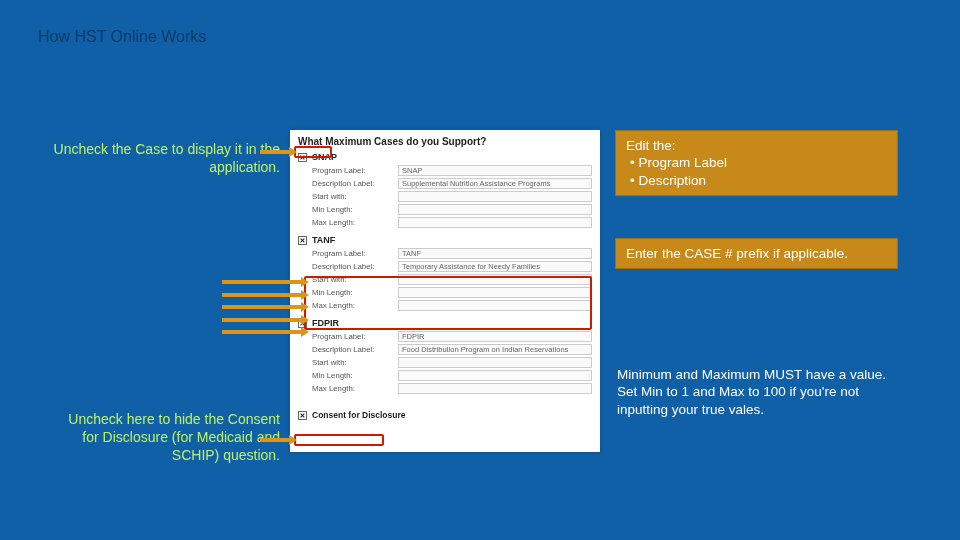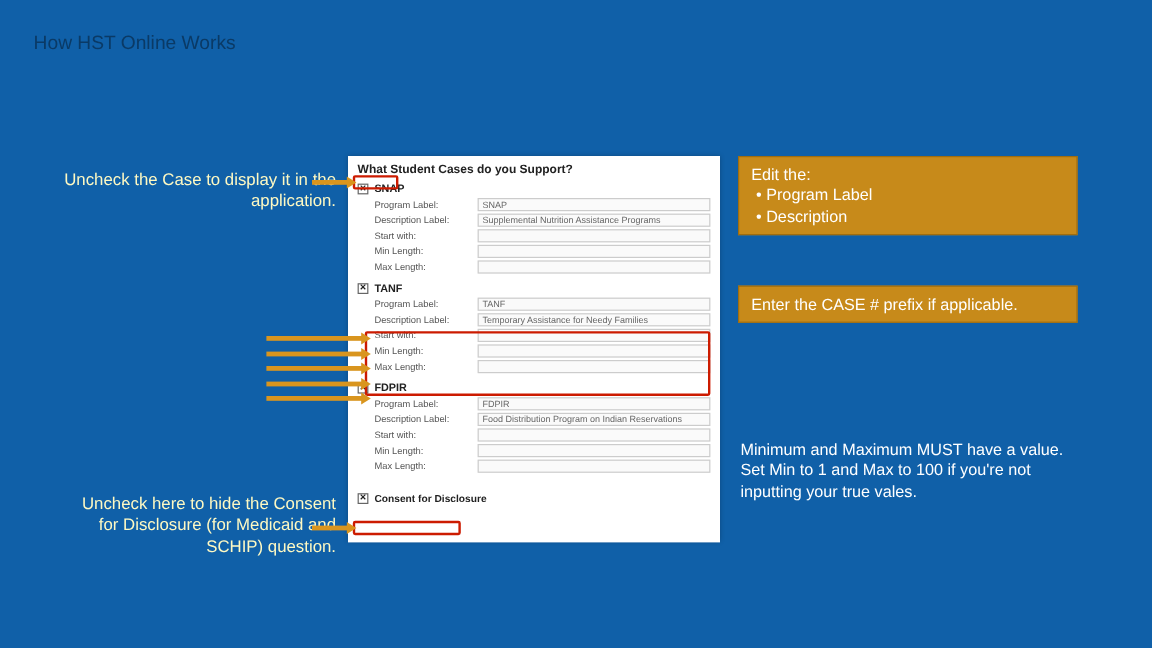--- a/index.html
+++ b/index.html
@@ -5,28 +5,28 @@
   * { box-sizing: border-box; margin: 0; padding: 0; }
   body {
     width: 960px; height: 540px;
     background: #1060a8;
     font-family: "Segoe UI", Arial, sans-serif;
     position: relative;
     overflow: hidden;
   }
   .title {
     position: absolute;
-    top: 28px; left: 28px;
+    top: 28px; left: 38px;
     color: #0a3a66;
     font-size: 16px;
     font-weight: 500;
   }
   .left-note {
     position: absolute;
-    color: #fef9c3;
+    color: #bef264;
     font-size: 14px;
     line-height: 1.3;
     text-align: right;
     width: 230px;
   }
   .left-note.n1 { top: 140px; left: 50px; }
   .left-note.n2 { top: 410px; left: 50px; }
 
   .form-panel {
     position: absolute;
@@ -131,21 +131,21 @@
 </style>
 </head>
 <body>
 
 <div class="title">How HST Online Works</div>
 
 <div class="left-note n1">Uncheck the Case to display it in the application.</div>
 <div class="left-note n2">Uncheck here to hide the Consent for Disclosure (for Medicaid and SCHIP) question.</div>
 
 <div class="form-panel">
-  <div class="form-heading">What Student Cases do you Support?</div>
+  <div class="form-heading">What Maximum Cases do you Support?</div>
 
   <div class="case-group">
     <div class="case-header">
       <span class="chk">✕</span>
       <span>SNAP</span>
     </div>
     <div class="row">
         <span class="lbl">Program Label:</span>
         <span class="val">SNAP</span>
       </div>

